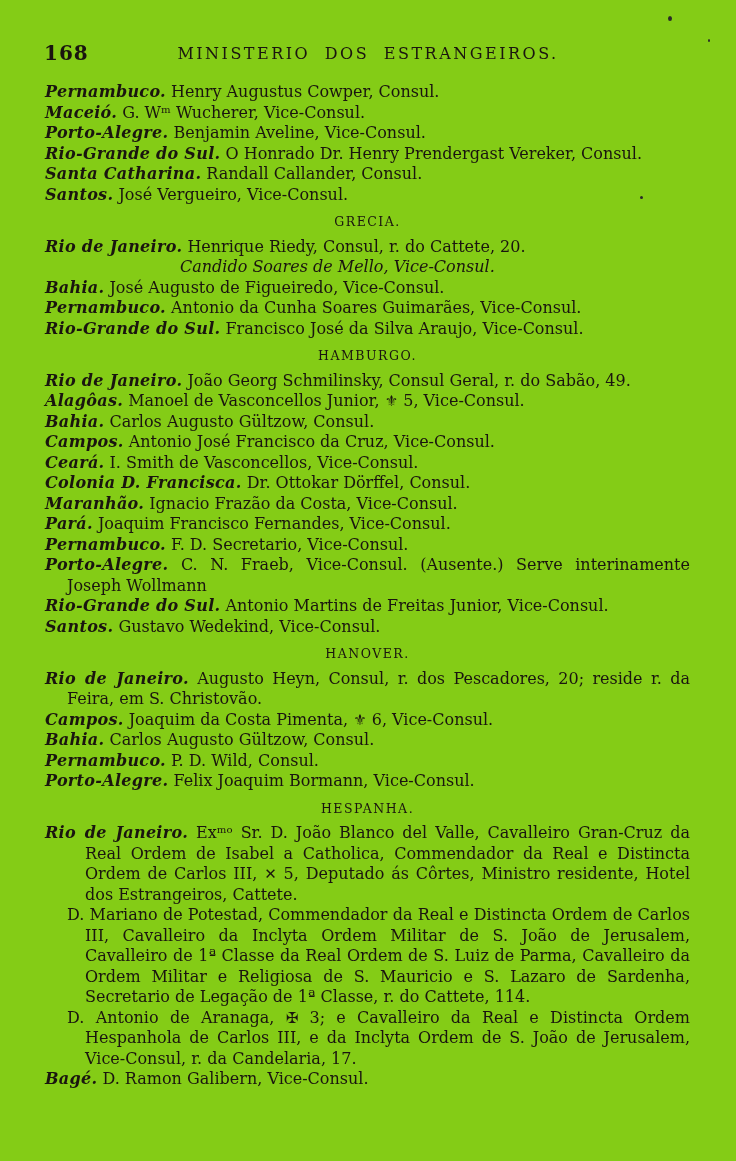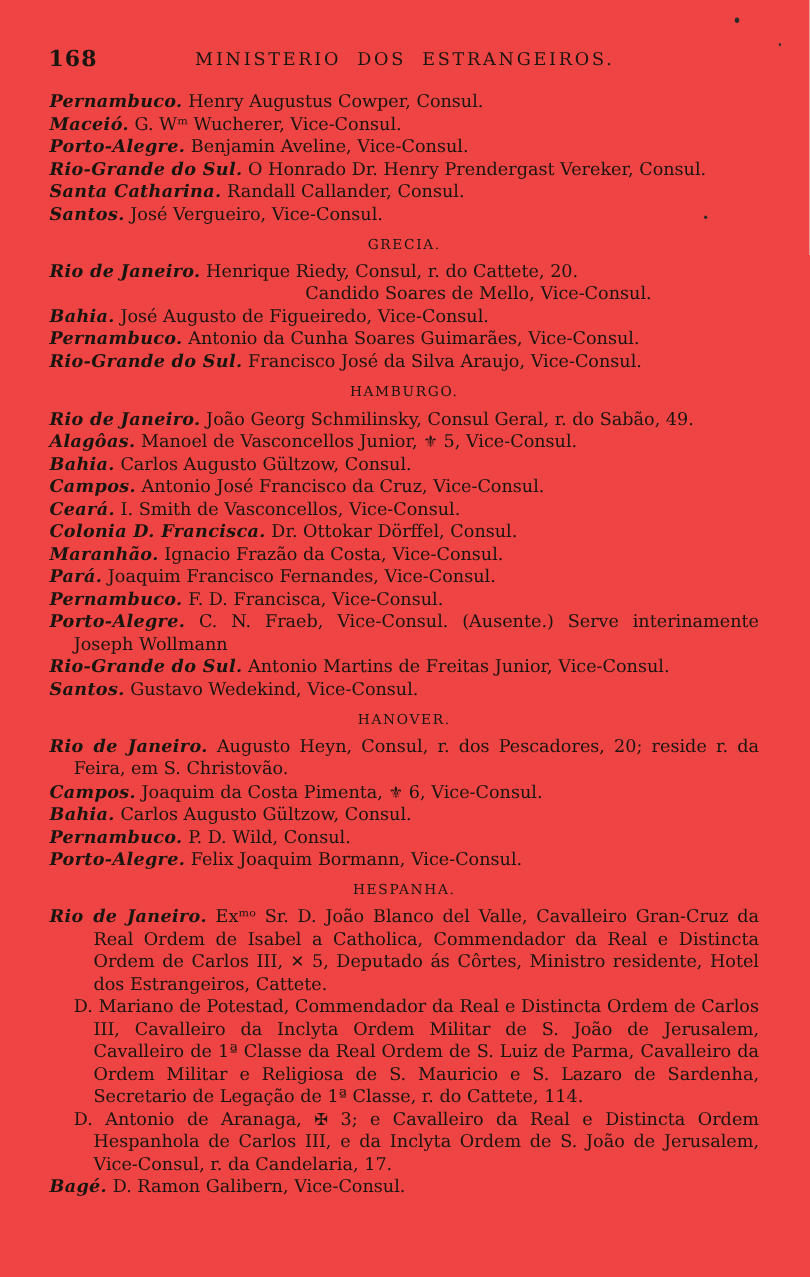--- a/index.html
+++ b/index.html
@@ -1,18 +1,18 @@
 <!DOCTYPE html>
 <html><head>
 <meta charset="utf-8">
 <style>
   html,body{margin:0;padding:0;background:#e8e8e4;}
   .page{
     position:relative;width:736px;height:1161px;margin:0 auto;
-    background:#ef4444;color:#1a150f;overflow:hidden;
+    background:#84cc16;color:#1a150f;overflow:hidden;
     font-family:"DejaVu Serif","Liberation Serif",serif;
   }
   .scan-speck{position:absolute;background:#2a2a28;border-radius:50%;}
   .speck-a{left:668px;top:16px;width:4px;height:5px;}
   .speck-b{left:708px;top:39px;width:2px;height:3px;}
   .speck-c{left:640px;top:196px;width:3px;height:3px;}
   .page-header{position:relative;padding-top:44px;height:26px;}
   .page-number{
     position:absolute;left:44px;top:41px;
     font-size:20px;font-weight:bold;letter-spacing:1px;
@@ -22,21 +22,21 @@
     letter-spacing:2.5px;word-spacing:7px;
   }
   .text-block{padding:12px 46px 0 45px;font-size:16px;line-height:20.5px;}
   .sec-header{
     margin:7px 0 4px;text-align:center;
     font-size:12.5px;font-weight:normal;letter-spacing:1.5px;
   }
   p.entry{margin:0;padding-left:22px;text-indent:-22px;text-align:justify;}
   p.entry.deep{padding-left:40px;text-indent:-40px;}
   p.entry.sub{padding-left:40px;text-indent:-18px;}
-  p.entry.cont{padding-left:135px;text-indent:0;text-align:center;}
+  p.entry.cont{padding-left:135px;text-indent:0;text-align:left;font-style:italic;}
   .place{font-style:italic;font-weight:600;letter-spacing:0.3px;}
   .medal{font-family:"DejaVu Sans","Liberation Sans",sans-serif;font-size:15px;}
 </style>
 </head>
 <body>
 
 <div class="page">
   <span class="scan-speck speck-a"></span>
   <span class="scan-speck speck-b"></span>
   <span class="scan-speck speck-c"></span>
@@ -69,21 +69,21 @@
     <section>
       <h2 class="sec-header">HAMBURGO.</h2>
       <p class="entry"><span class="place">Rio de Janeiro.</span> <span>João Georg Schmilinsky, Consul Geral, r. do Sabão, 49.</span></p>
       <p class="entry"><span class="place">Alagôas.</span> <span>Manoel de Vasconcellos Junior, </span><span class="medal">⚜</span><span> 5, Vice-Consul.</span></p>
       <p class="entry"><span class="place">Bahia.</span> <span>Carlos Augusto Gültzow, Consul.</span></p>
       <p class="entry"><span class="place">Campos.</span> <span>Antonio José Francisco da Cruz, Vice-Consul.</span></p>
       <p class="entry"><span class="place">Ceará.</span> <span>I. Smith de Vasconcellos, Vice-Consul.</span></p>
       <p class="entry"><span class="place">Colonia D. Francisca.</span> <span>Dr. Ottokar Dörffel, Consul.</span></p>
       <p class="entry"><span class="place">Maranhão.</span> <span>Ignacio Frazão da Costa, Vice-Consul.</span></p>
       <p class="entry"><span class="place">Pará.</span> <span>Joaquim Francisco Fernandes, Vice-Consul.</span></p>
-      <p class="entry"><span class="place">Pernambuco.</span> <span>F. D. Francisca, Vice-Consul.</span></p>
+      <p class="entry"><span class="place">Pernambuco.</span> <span>F. D. Secretario, Vice-Consul.</span></p>
       <p class="entry"><span class="place">Porto-Alegre.</span> <span>C. N. Fraeb, Vice-Consul. (Ausente.) Serve interinamente Joseph Wollmann</span></p>
       <p class="entry"><span class="place">Rio-Grande do Sul.</span> <span>Antonio Martins de Freitas Junior, Vice-Consul.</span></p>
       <p class="entry"><span class="place">Santos.</span> <span>Gustavo Wedekind, Vice-Consul.</span></p>
     </section>
 
     <section>
       <h2 class="sec-header">HANOVER.</h2>
       <p class="entry"><span class="place">Rio de Janeiro.</span> <span>Augusto Heyn, Consul, r. dos Pescadores, 20; reside r. da Feira, em S. Christovão.</span></p>
       <p class="entry"><span class="place">Campos.</span> <span>Joaquim da Costa Pimenta, </span><span class="medal">⚜</span><span> 6, Vice-Consul.</span></p>
       <p class="entry"><span class="place">Bahia.</span> <span>Carlos Augusto Gültzow, Consul.</span></p>

